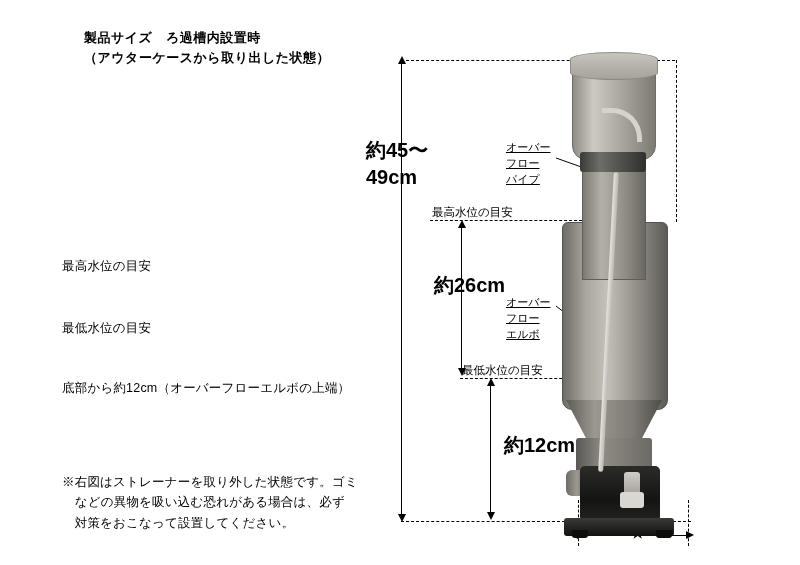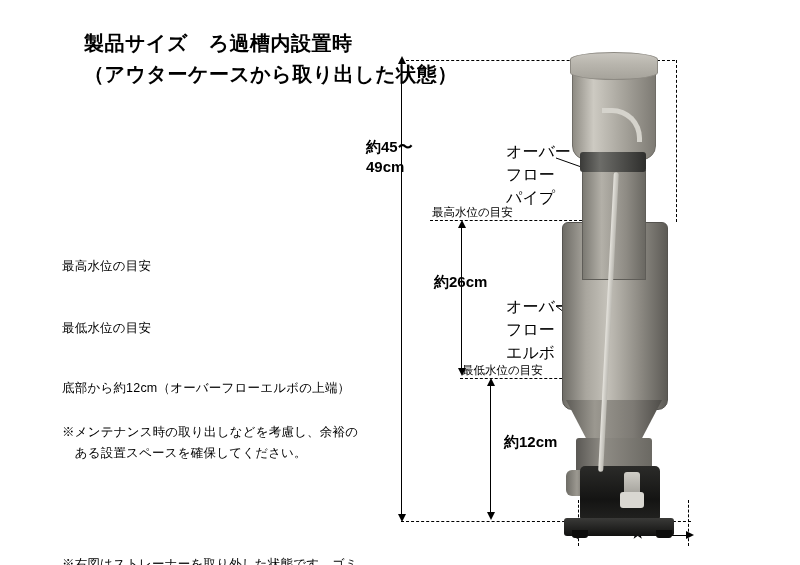--- a/index.html
+++ b/index.html
@@ -13,56 +13,57 @@
     position: relative;
     font-family: "Liberation Sans", sans-serif;
     color: #000000;
     overflow: hidden;
   }
   .abs { position: absolute; }
 
   
   #title {
     left: 84px; top: 28px;
-    font-size: 20px;
+    font-size: 13px;
     font-weight: bold;
     line-height: 1.55;
     letter-spacing: 0.5px;
     white-space: pre;
   }
   .left-block {
     font-size: 12.5px;
     line-height: 1.6;
     white-space: pre;
     letter-spacing: 0.2px;
   }
   #wl-high { left: 62px; top: 216px; }
   #wl-low  { left: 62px; top: 278px; }
   #space   { left: 62px; top: 340px; }
   #notes   { left: 62px; top: 381px; line-height: 1.65; }
 
   
   .callout {
-    font-size: 16px;
+    font-size: 11px;
     line-height: 1.45;
     white-space: pre;
+    text-decoration: underline;
   }
   #callout-pipe  { left: 506px; top: 140px; }
   #callout-elbow { left: 506px; top: 295px; }
 
   .level-label {
     font-size: 11.5px;
     white-space: nowrap;
   }
   #label-max { left: 432px; top: 205px; }
   #label-min { left: 462px; top: 363px; }
 
   
   .dim {
-    font-size: 15px;
+    font-size: 20px;
     font-weight: bold;
     line-height: 1.35;
     white-space: pre;
     text-align: left;
   }
   #dim-total { left: 366px; top: 137px; }
   #dim-26    { left: 434px; top: 272px; }
   #dim-12    { left: 504px; top: 432px; }
 
   
@@ -201,22 +202,20 @@
 
 <div class="abs left-block" id="wl-low">
   <div>最低水位の目安</div>
   <div>底部から約12cm（オーバーフローエルボの上端）</div>
 </div>
 
 <div class="abs left-block" id="space">
 </div>
 
 <div class="abs left-block" id="notes">
-  <div>※メンテナンス時の取り出しなどを考慮し、余裕の
-　ある設置スペースを確保してください。</div>
   <div style="height:8px"></div>
   <div>※右図はストレーナーを取り外した状態です。ゴミ
 　などの異物を吸い込む恐れがある場合は、必ず
 　対策をおこなって設置してください。</div>
 </div>
 
 <div class="abs vline" style="left:401px; top:62px; height:458px;"></div>
 <div class="abs arrow arrow-up" style="left:398px; top:56px;"></div>
 <div class="abs arrow arrow-down" style="left:398px; top:514px;"></div>
 <div class="abs dim" id="dim-total">約45〜

